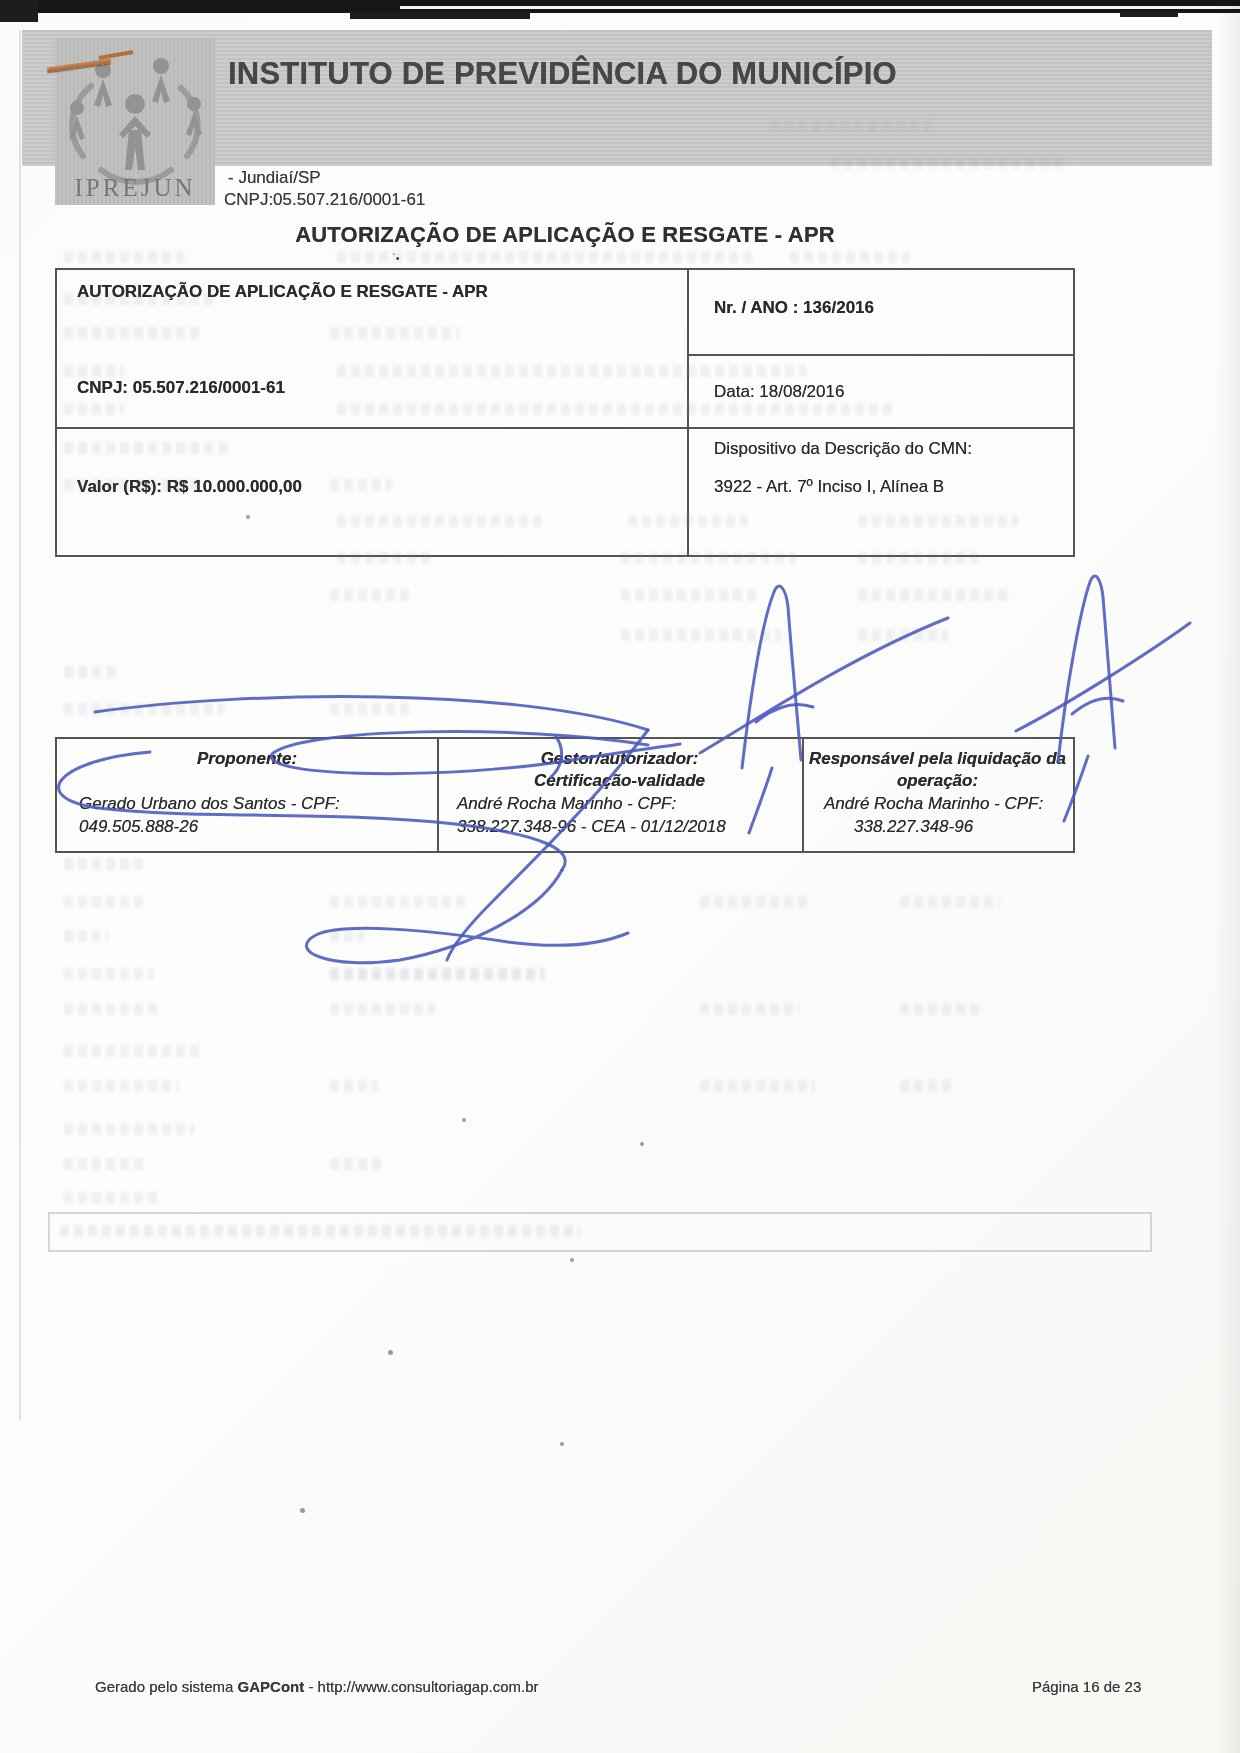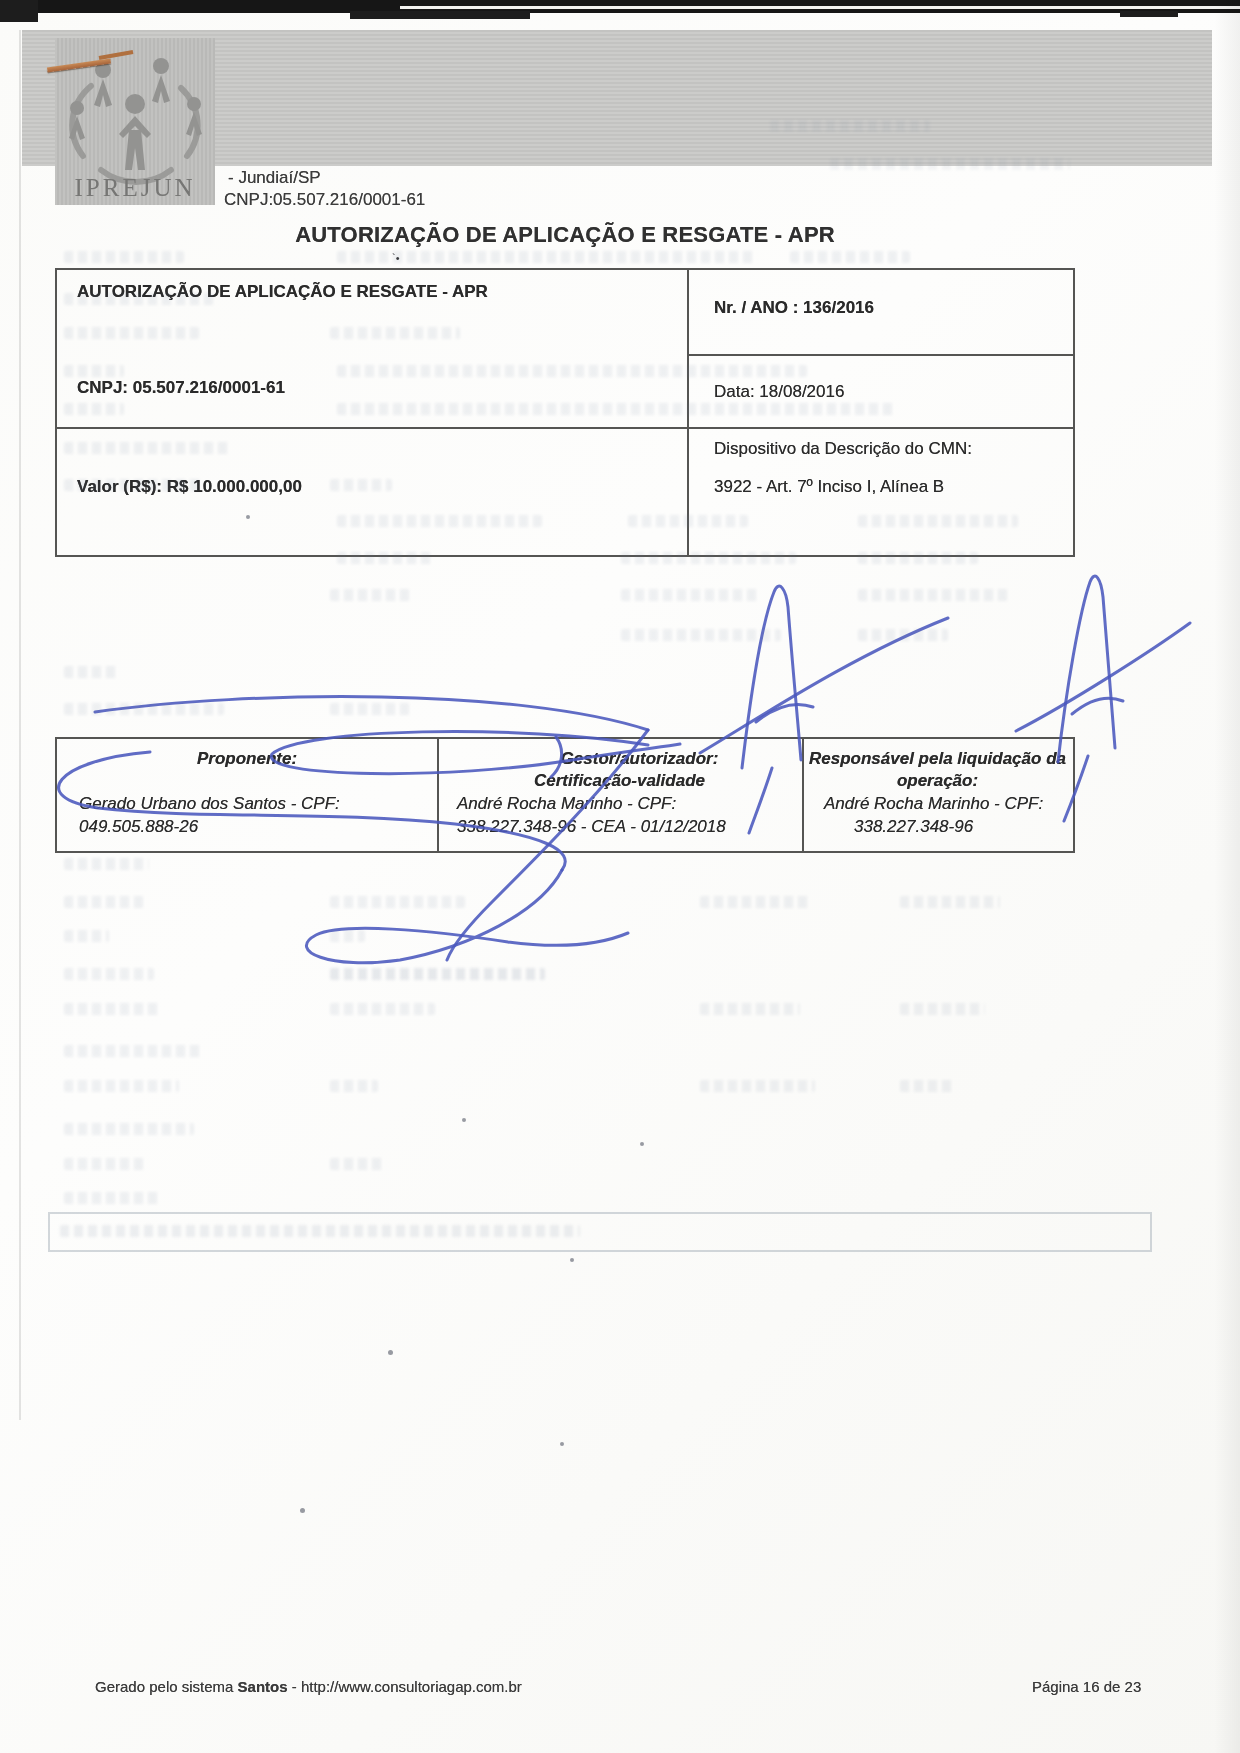--- a/index.html
+++ b/index.html
@@ -82,20 +82,21 @@
         <circle cx="80" cy="66" r="10"></circle>
         <path d="M 80,78 L 64,96 l 4,4 12,-12 12,12 4,-4 Z"></path>
         <path d="M 74,92 h 12 l 4,40 h -7 l -3,-22 -3,22 h -7 Z"></path>
       </g>
       <line x1="44" y1="20" x2="78" y2="14" stroke="#b0703f" stroke-width="4"></line>
     </svg>
     <div class="abs logotext" style="left:0;top:136px;width:160px;text-align:center;">IPREJUN</div>
   </div>
   <div class="abs staple"></div>
 
+  <div class="abs orgname soft" style="top:56px;">INSTITUTO DE PREVIDÊNCIA DO MUNICÍPIO</div>
   <div class="abs hdr-small soft" style="top:168px;left:228px;">- Jundiaí/SP</div>
   <div class="abs hdr-small soft" style="top:190px;">CNPJ:05.507.216/0001-61</div>
 
   <div class="abs doctitle soft">AUTORIZAÇÃO DE APLICAÇÃO E RESGATE - APR</div>
   <div class="abs mark4" style="left:392px;top:252px;">`•</div>
 
   <div class="abs box" style="left:55px;top:268px;width:1016px;height:157px;">
     <div class="abs vline" style="left:630px;top:0;height:157px;"></div>
     <div class="abs hline" style="left:630px;top:84px;width:386px;"></div>
     <div class="abs t b soft" style="left:20px;top:12px;">AUTORIZAÇÃO DE APLICAÇÃO E RESGATE - APR</div>
@@ -113,21 +114,21 @@
 
 
   <div class="abs box" style="left:55px;top:737px;width:1016px;height:112px;font-style:italic;">
     <div class="abs vline" style="left:380px;top:0;height:112px;"></div>
     <div class="abs vline" style="left:745px;top:0;height:112px;"></div>
 
     <div class="abs t b center soft" style="left:0;top:10px;width:380px;">Proponente:</div>
     <div class="abs t soft" style="left:22px;top:55px;">Gerado Urbano dos Santos - CPF:</div>
     <div class="abs t soft" style="left:22px;top:78px;">049.505.888-26</div>
 
-    <div class="abs t b center soft" style="left:380px;top:10px;width:405px;">Gestor/autorizador:</div>
+    <div class="abs t b center soft" style="left:380px;top:10px;width:365px;">Gestor/autorizador:</div>
     <div class="abs t b center soft" style="left:380px;top:32px;width:365px;">Certificação-validade</div>
     <div class="abs t soft" style="left:400px;top:55px;">André Rocha Marinho - CPF:</div>
     <div class="abs t soft" style="left:400px;top:78px;">338.227.348-96 - CEA - 01/12/2018</div>
 
     <div class="abs t b center soft" style="left:745px;top:10px;width:271px;">Responsável pela liquidação da</div>
     <div class="abs t b center soft" style="left:745px;top:32px;width:271px;">operação:</div>
     <div class="abs t soft" style="left:767px;top:55px;">André Rocha Marinho - CPF:</div>
     <div class="abs t soft" style="left:783px;top:78px;margin-left:14px;">338.227.348-96</div>
   </div>
 
@@ -212,17 +213,17 @@
       <div class="abs speck" style="left: 640px; top: 1142px; width: 4px; height: 4px;"></div>
       <div class="abs speck" style="left: 246px; top: 515px; width: 4px; height: 4px;"></div>
       <div class="abs speck" style="left: 462px; top: 1118px; width: 4px; height: 4px;"></div>
       <div class="abs speck" style="left: 560px; top: 1442px; width: 4px; height: 4px;"></div>
     </div>
   <div class="abs ghostbox" style="left:48px;top:1212px;width:1100px;height:36px;">
     <div class="abs ghost" style="left:10px;top:11px;width:520px;opacity:.2;"></div>
   </div>
 
   <div class="abs footer soft" style="left:95px;top:1678px;">
-    <span>Gerado pelo sistema </span><span class="b">Santos</span><span> - http://www.consultoriagap.com.br</span>
+    <span>Gerado pelo sistema </span><span class="b">GAPCont</span><span> - http://www.consultoriagap.com.br</span>
   </div>
   <div class="abs footer soft" style="left:1032px;top:1678px;">Página 16 de 23</div>
 
 </div>
 
 </body></html>

